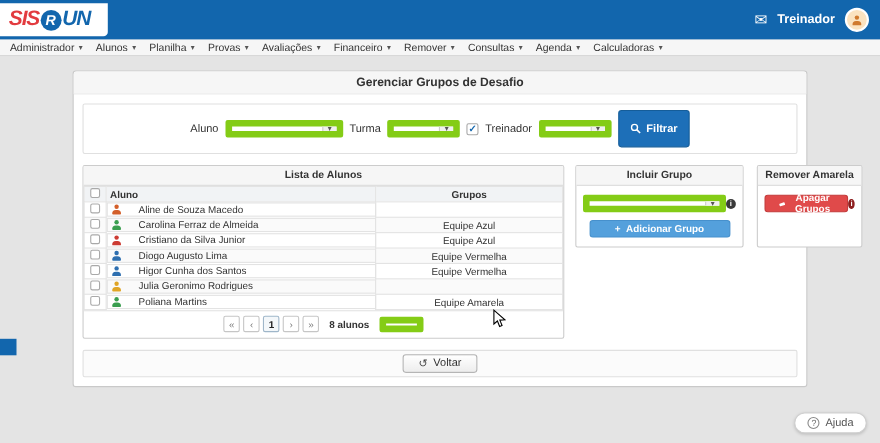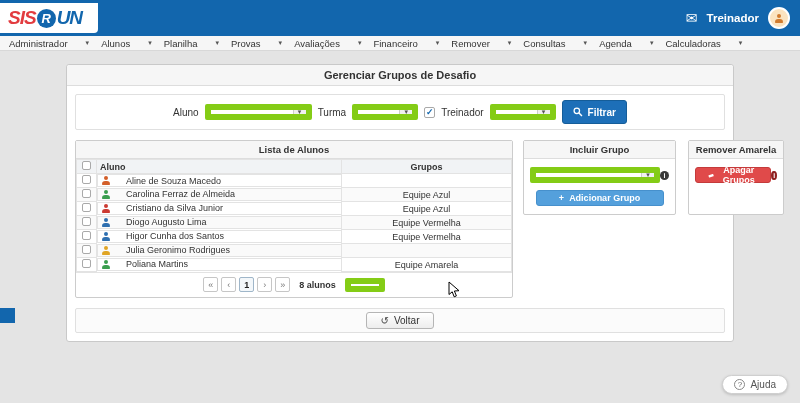--- a/index.html
+++ b/index.html
@@ -45,21 +45,21 @@
     border-radius:4px 4px 1px 1px; background:currentColor;
   }
   .avatar .person-icon { color:#d07a2e; }
 
   
   .menubar {
     height:15px; background:#f6f6f6; border-bottom:1px solid #d8d8d8;
     display:flex; align-items:center; padding-left:3px;
   }
   .menu-item {
-    font-size:9.5px; color:#333; padding:0 6px; display:flex; align-items:center; gap:18px;
+    font-size:9.5px; color:#333; padding:0 6px; display:flex; align-items:center; gap:4px;
     cursor:pointer; white-space:nowrap;
   }
   .menu-item .caret { font-size:7px; color:#555; }
 
   
   .main-panel {
     width:668px; margin:13px auto 0; background:#fff;
     border:1px solid #c9c9c9; border-radius:3px; padding-bottom:8px;
   }
   .page-title-bar {
@@ -91,21 +91,21 @@
     font-size:9px; line-height:1; color:#1266ad; font-weight:bold; cursor:pointer;
   }
   .checkbox.small { width:9px; height:9px; font-size:7px; }
 
   .btn {
     border:none; border-radius:3px; display:inline-flex; align-items:center; gap:5px;
     font-family:inherit; cursor:pointer; justify-content:center;
   }
   .btn-filtrar {
     background:#1d6fb8; border:1px solid #155d99; color:#fff;
-    height:24px; padding:0 10px; font-size:10px; font-weight:bold;
+    height:34px; padding:0 10px; font-size:10px; font-weight:bold;
   }
 
   
   .panel-body { display:flex; align-items:flex-start; gap:10px; padding:10px 8px 0; }
 
   .lista-panel { flex:0 0 438px; border:1px solid #ccc; border-radius:2px; }
   .side-header {
     background:#f6f6f6; border-bottom:1px solid #ddd; text-align:center;
     font-weight:bold; font-size:9.5px; color:#333; padding:3px 0;
   }

